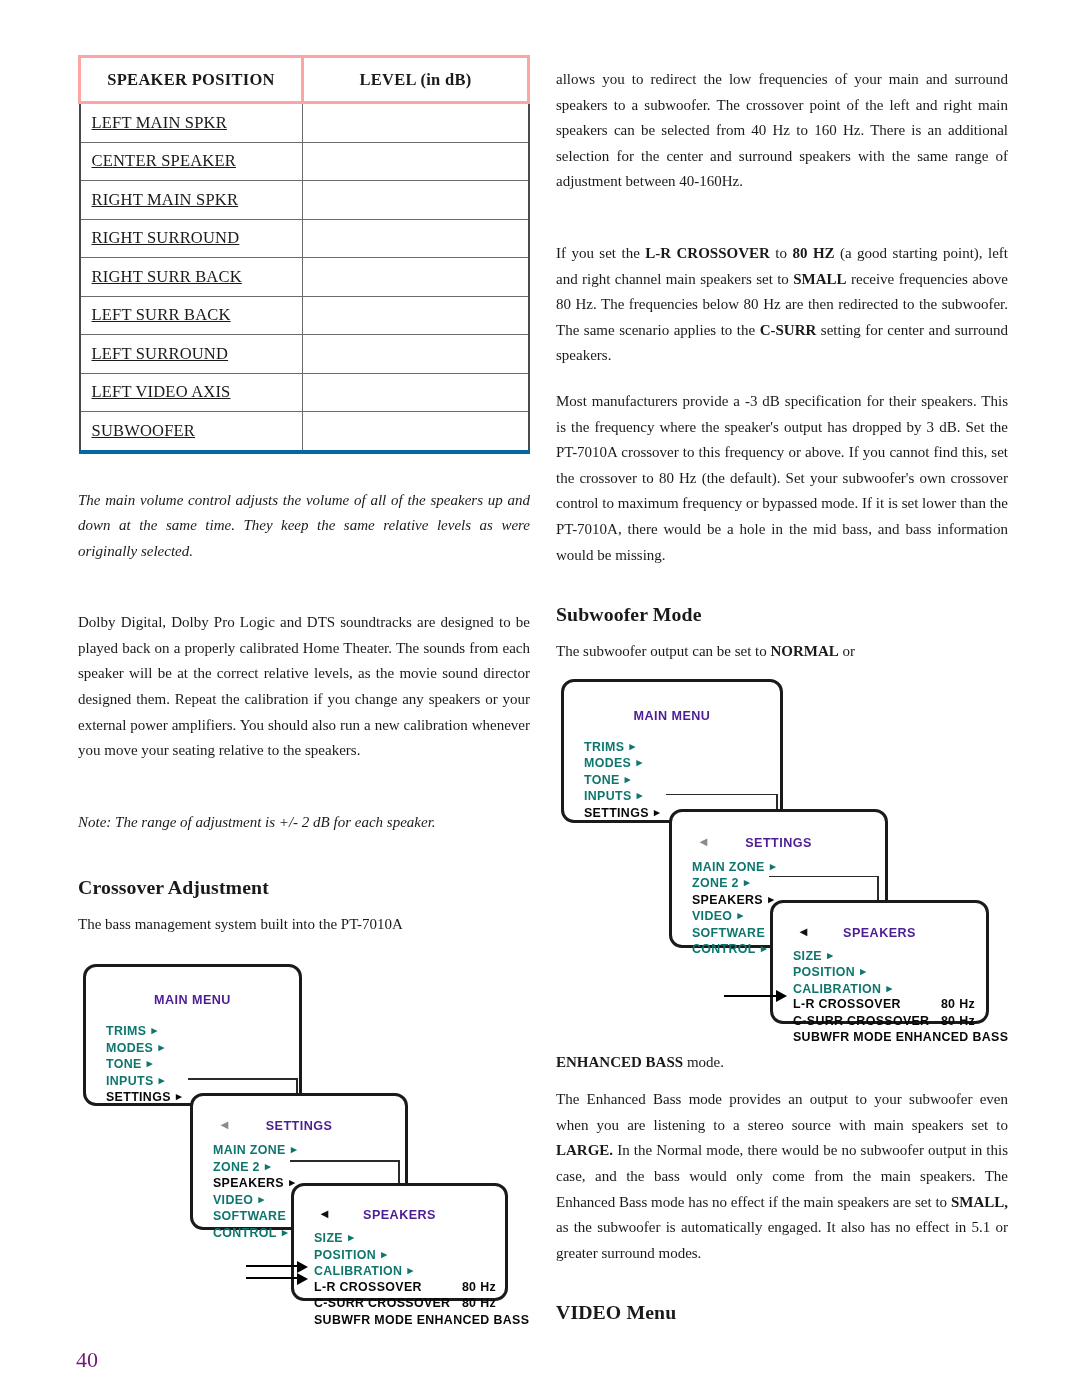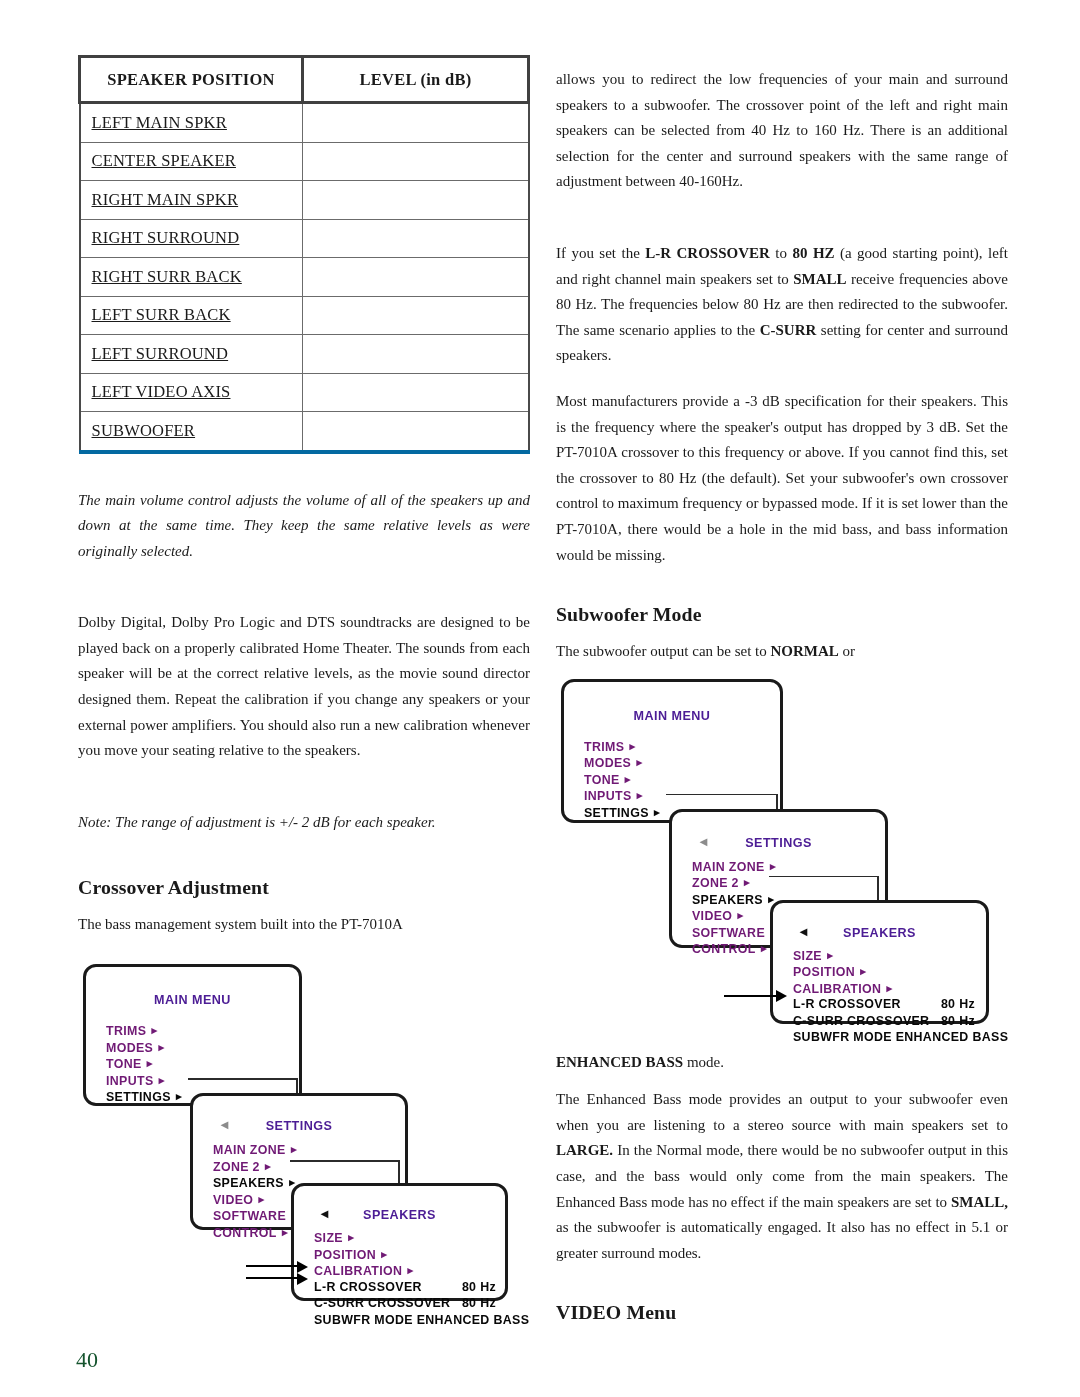--- a/index.html
+++ b/index.html
@@ -35,21 +35,21 @@
     width: 452px;
     table-layout: fixed;
     margin-bottom: 34px;
   }
   .level-table th,
   .level-table td {
     border: 1px solid #6b6b6b;
     padding: 0;
   }
   .level-table thead th {
-    border: 3px solid #404040;
+    border: 3px solid #fca5a5;
     height: 43px;
     text-align: center;
     vertical-align: middle;
     font-family: "Liberation Serif", "DejaVu Serif", serif;
     font-weight: bold;
     font-size: 16.5px;
     letter-spacing: 0.3px;
   }
   .level-table thead th.th-pos { width: 220px; }
   .level-table tbody td {
@@ -123,21 +123,21 @@
   .osd-back.dark { color: #111; }
   .osd-list {
     position: absolute;
     list-style: none;
     margin: 0;
     padding: 0;
   }
   .osd-item {
     font-size: 12.4px;
     font-weight: bold;
-    color: #701a75;
+    color: #0f766e;
     letter-spacing: 0.35px;
     height: 16.5px;
     line-height: 16.5px;
     white-space: nowrap;
     position: relative;
   }
   .osd-item.sel { color: #080808; }
   .osd-item .arr {
     font-size: 10.5px;
     padding-left: 3px;
@@ -177,21 +177,21 @@
     border-left: 11px solid #000;
   }
 
   
   .page-number {
     position: absolute;
     left: 76px;
     top: 1347px;
     font-size: 22px;
     font-family: "Liberation Serif", "DejaVu Serif", serif;
-    color: #14532d;
+    color: #701a75;
   }
 </style>
 </head>
 <body>
 
 <div class="page">
 
   <div class="col col-left">
 
     <table class="level-table">

